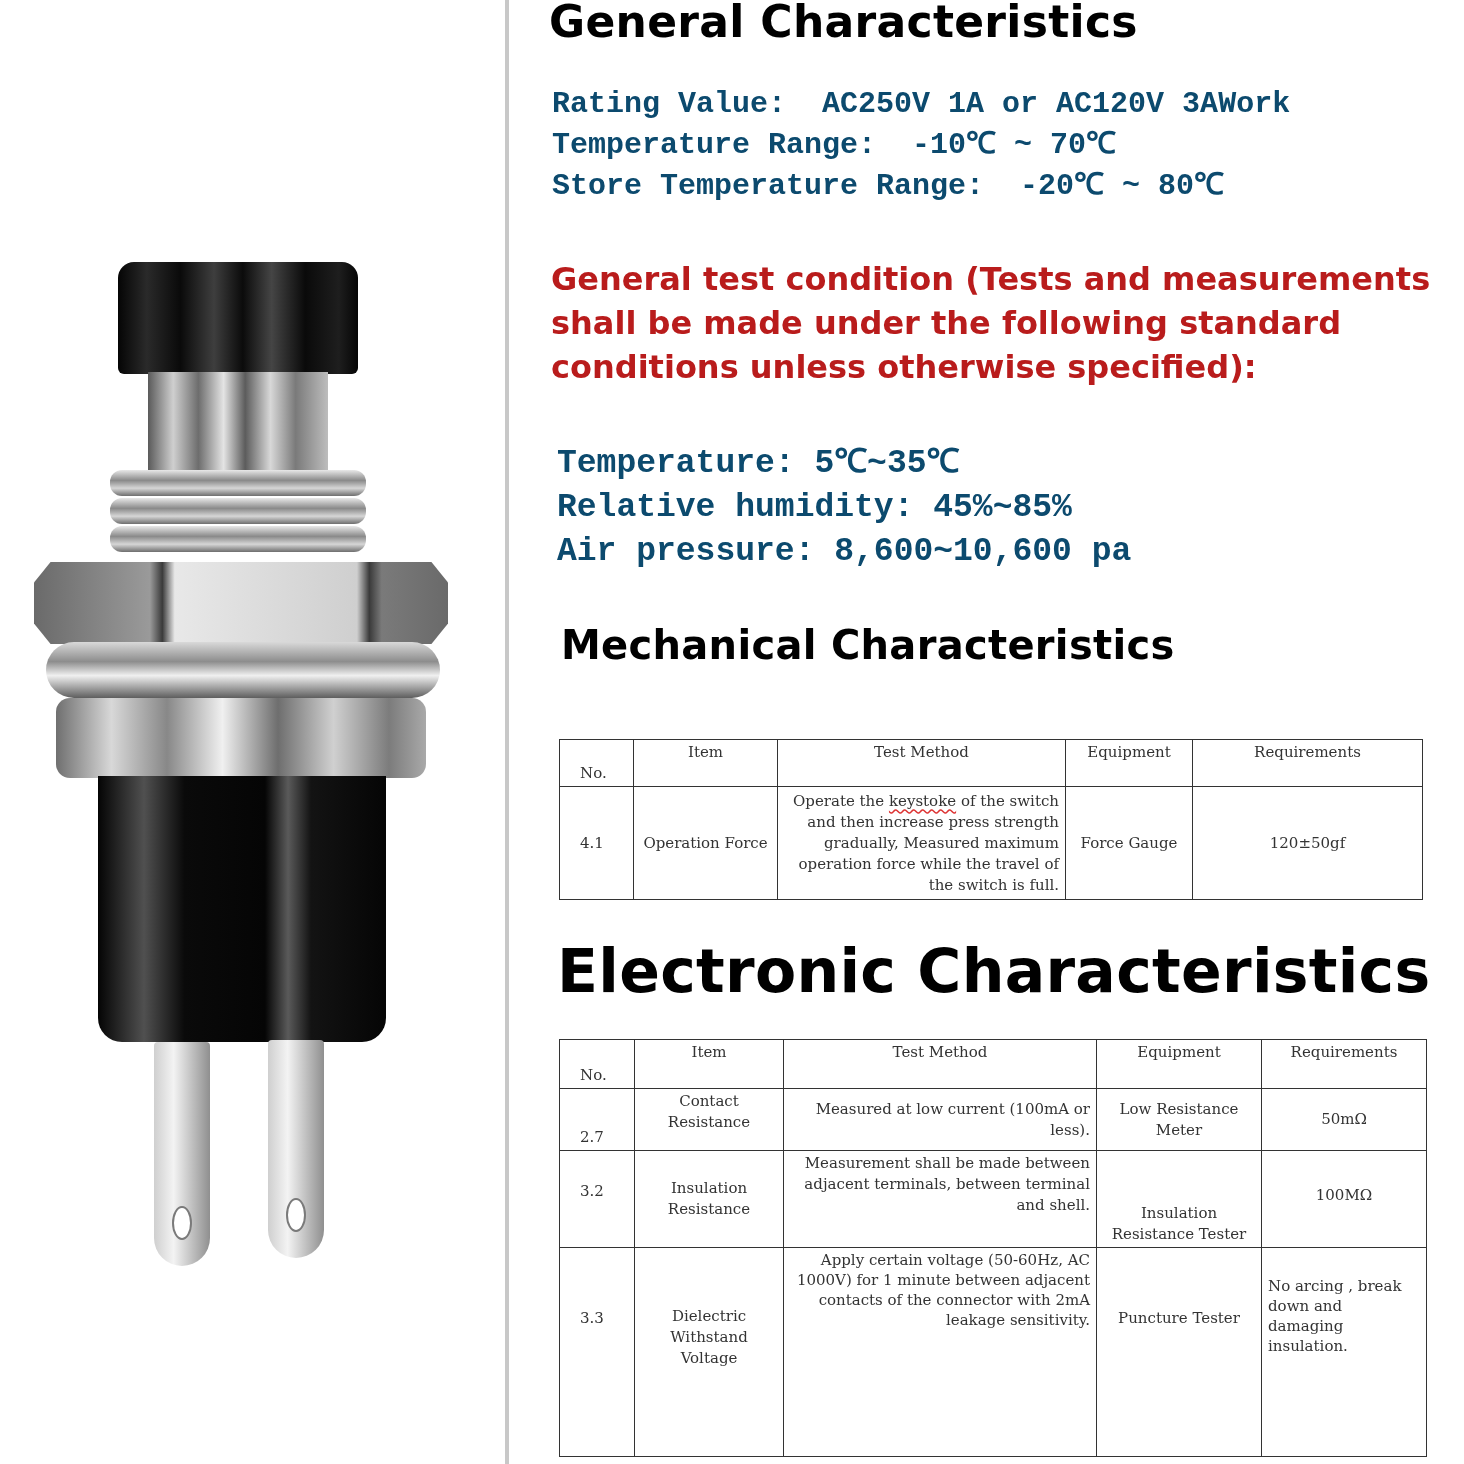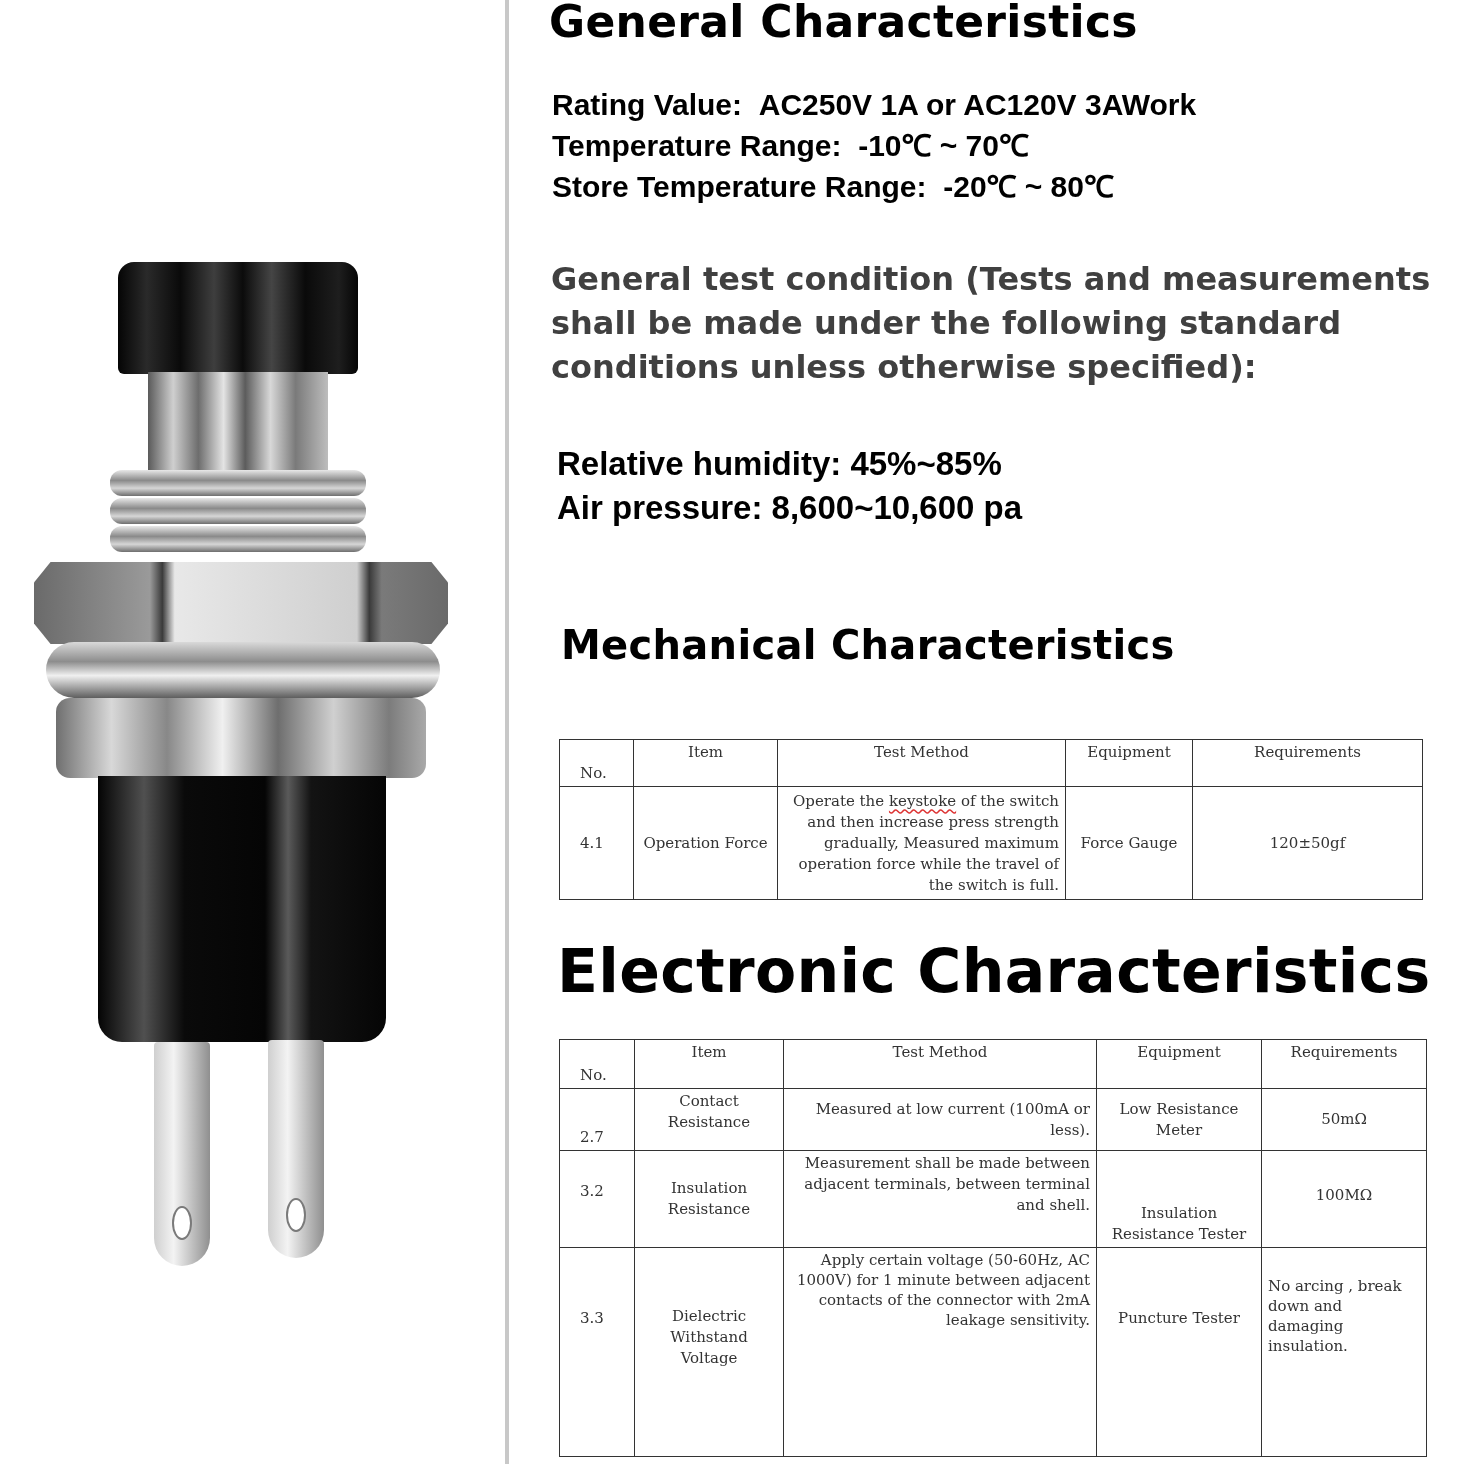--- a/index.html
+++ b/index.html
@@ -24,23 +24,23 @@
   .flange { position:absolute; left:56px; top:698px; width:370px; height:80px; border-radius:14px;
             background:linear-gradient(90deg,#6f6f6f 0%,#d8d8d8 15%,#888 30%,#f0f0f0 45%,#6e6e6e 60%,#d0d0d0 75%,#7c7c7c 90%,#a9a9a9 100%); }
   .body { position:absolute; left:98px; top:776px; width:288px; height:266px; border-radius:0 0 24px 24px;
           background:linear-gradient(90deg,#040404 0%,#2a2a2a 8%,#505050 16%,#0a0a0a 30%,#050505 58%,#5a5a5a 66%,#131313 74%,#050505 100%); }
   .pin { position:absolute; width:56px; height:224px; border-radius:4px 4px 28px 28px;
          background:linear-gradient(90deg,#cfcfcf 0%,#f3f3f3 35%,#bdbdbd 70%,#8f8f8f 100%); }
   .pin-hole { position:absolute; left:18px; bottom:26px; width:20px; height:34px; border-radius:50%; background:#fff; border:2px solid #7a7a7a; box-sizing:border-box; }
 
   
   .h1 { position:absolute; font-family:"DejaVu Sans", sans-serif; font-weight:bold; color:#000; letter-spacing:0.3px; }
-  .spec { position:absolute; font-family:Liberation Sans, sans-serif; font-weight:bold; color:#000000; }
+  .spec { position:absolute; font-family:Liberation Mono, monospace; font-weight:bold; color:#0c4a6e; }
   .spec .line { display:block; white-space:nowrap; }
-  .cond-head { position:absolute; left:551px; top:257px; width:880px; font-family:"DejaVu Sans", sans-serif; font-weight:bold; font-size:32px; line-height:44px; color:#404040; }
+  .cond-head { position:absolute; left:551px; top:257px; width:880px; font-family:"DejaVu Sans", sans-serif; font-weight:bold; font-size:32px; line-height:44px; color:#b91c1c; }
 
   table.spec-table { position:absolute; border-collapse:collapse; font-family:"DejaVu Serif", serif; font-size:15px; color:#333; table-layout:fixed; }
   table.spec-table td, table.spec-table th { border:1.5px solid #333; font-weight:normal; vertical-align:middle; text-align:center; padding:2px 6px; line-height:21px; }
   table.spec-table th { vertical-align:top; padding-top:2px;margin-top:16px; }
   table.spec-table th.no-col { vertical-align:bottom; text-align:left; padding-left:20px; padding-bottom:2px; }
   table.spec-table td.no-cell { text-align:left; padding-left:20px; }
   table.spec-table td.method { text-align:right; padding-left:8px; }
   .squiggle { text-decoration:underline wavy #d33; text-underline-offset:3px; }
 </style>
 </head>
@@ -67,20 +67,21 @@
 
 <div class="h1" style="left:549px; top:-4px; font-size:44px;">General Characteristics</div>
 <div class="spec" style="left:552px; top:84px; font-size:30px; line-height:41px;">
   <span class="line"><span>Rating Value:</span>&nbsp;&nbsp;<span>AC250V 1A or AC120V 3AWork</span></span>
   <span class="line"><span>Temperature Range:</span>&nbsp;&nbsp;<span>-10℃ ~ 70℃</span></span>
   <span class="line"><span>Store Temperature Range:</span>&nbsp;&nbsp;<span>-20℃ ~ 80℃</span></span>
 </div>
 
 <div class="cond-head">General test condition (Tests and measurements shall be made under the following standard conditions unless otherwise specified):</div>
 <div class="spec" style="left:557px; top:442px; font-size:33px; line-height:44px;">
+  <span class="line">Temperature: 5℃~35℃</span>
   <span class="line">Relative humidity: 45%~85%</span>
   <span class="line">Air pressure: 8,600~10,600 pa</span>
 </div>
 
 <div class="h1" style="left:561px; top:622px; font-size:40px;">Mechanical Characteristics</div>
 <table class="spec-table" style="left:559px; top:739px; width:863px;">
   <colgroup>
       <col style="width:74px">
       <col style="width:144px">
       <col style="width:288px">

